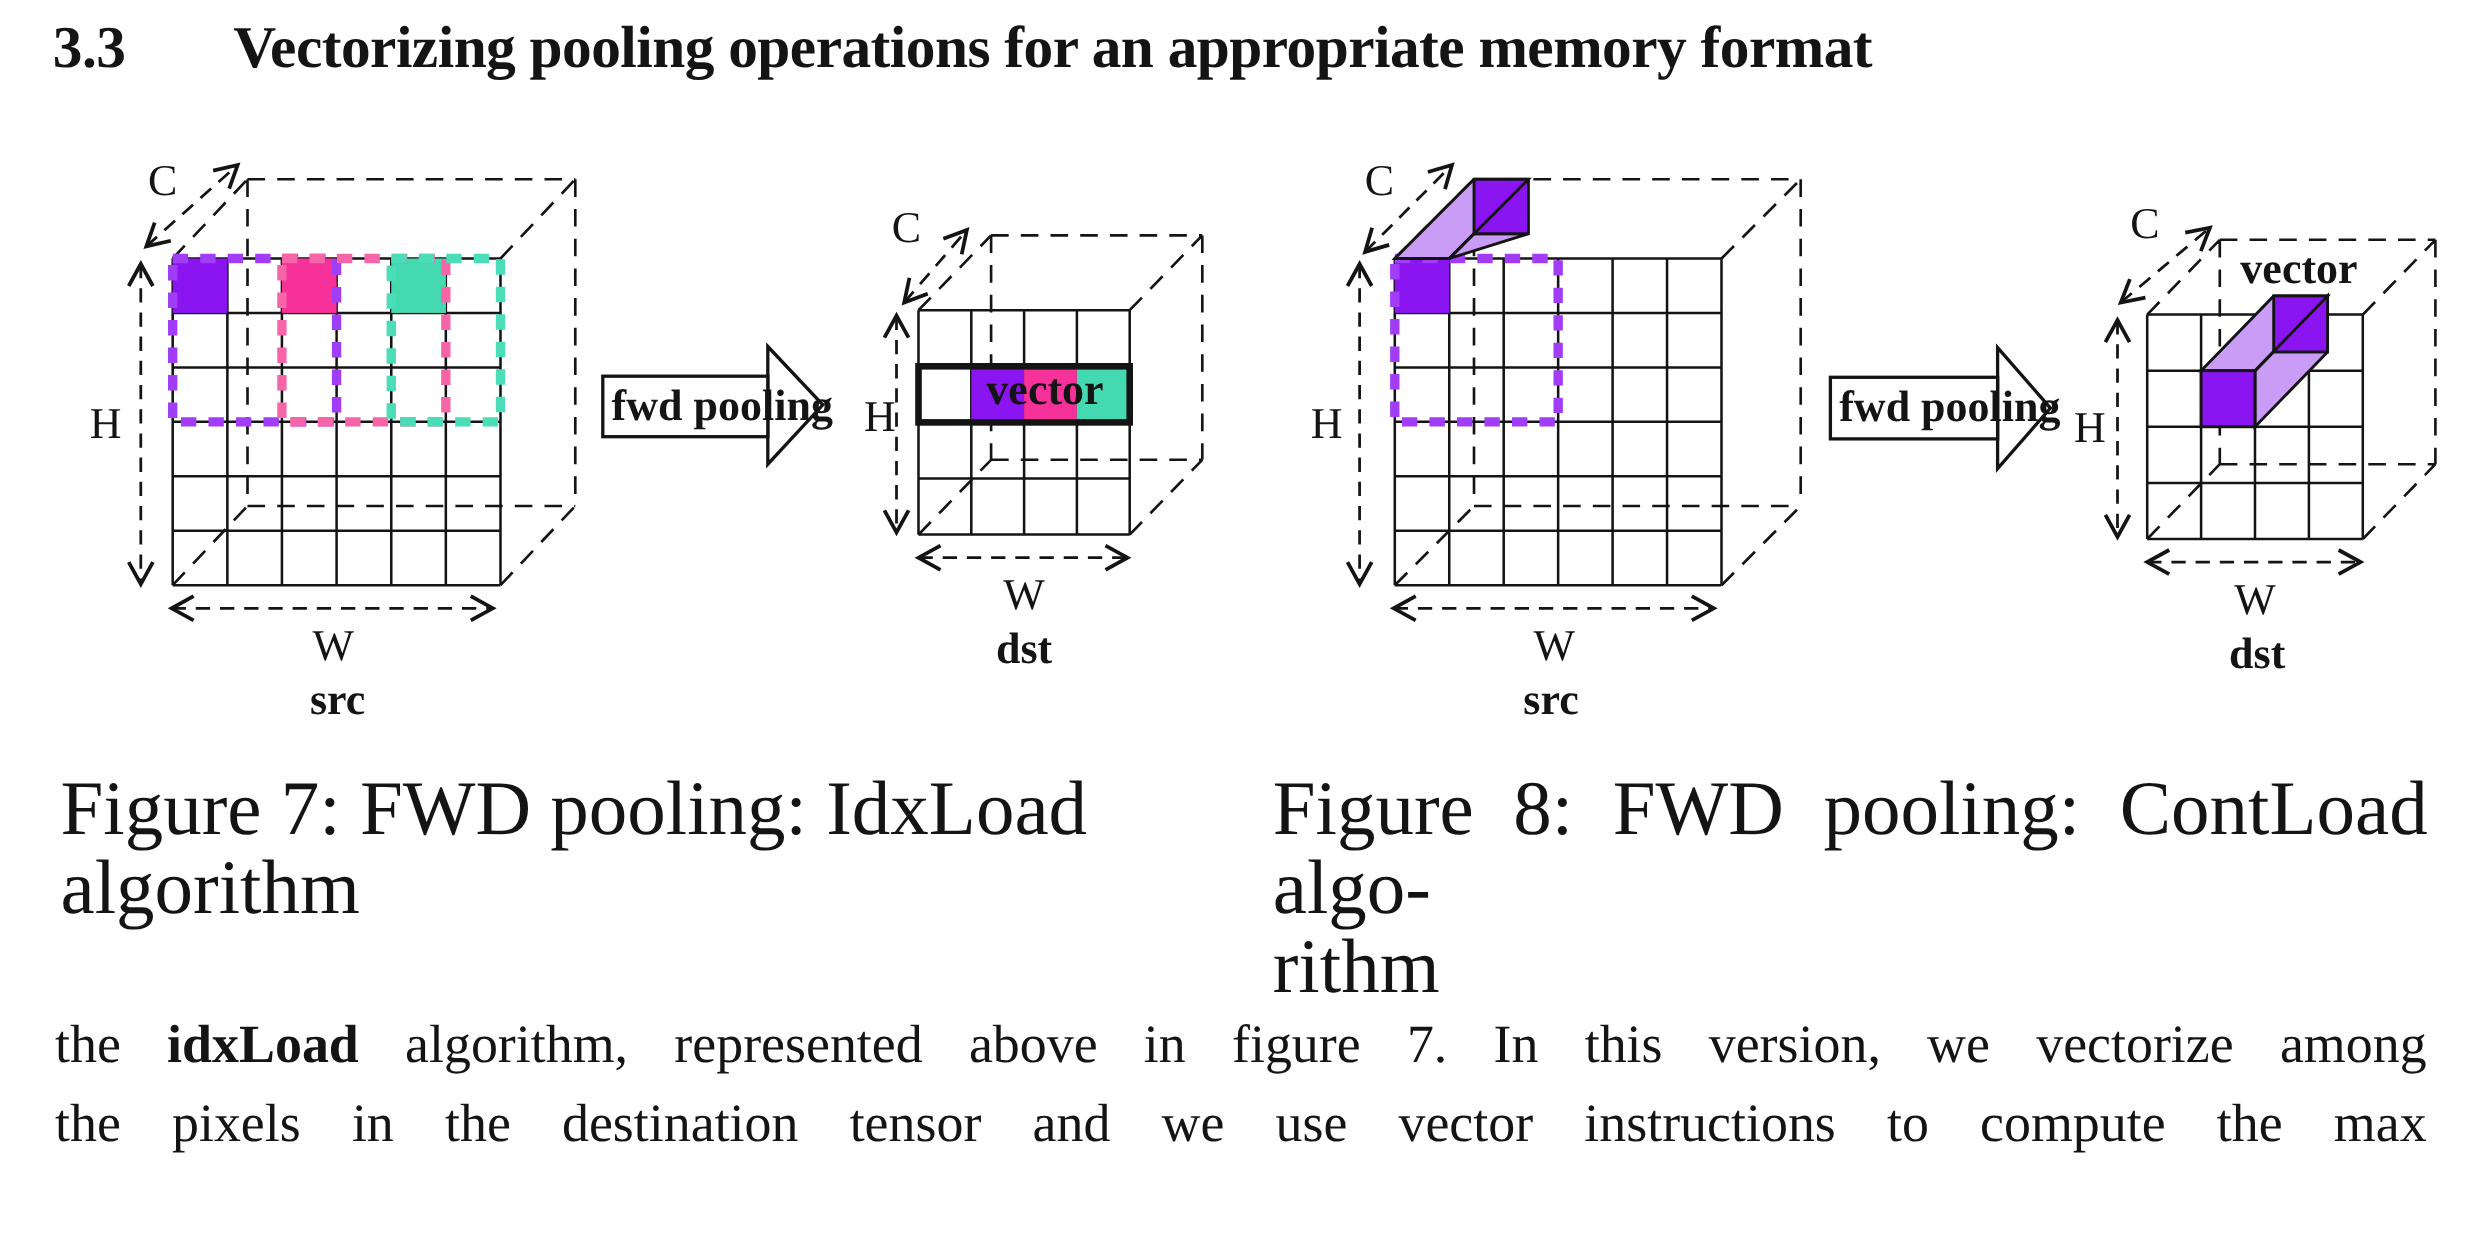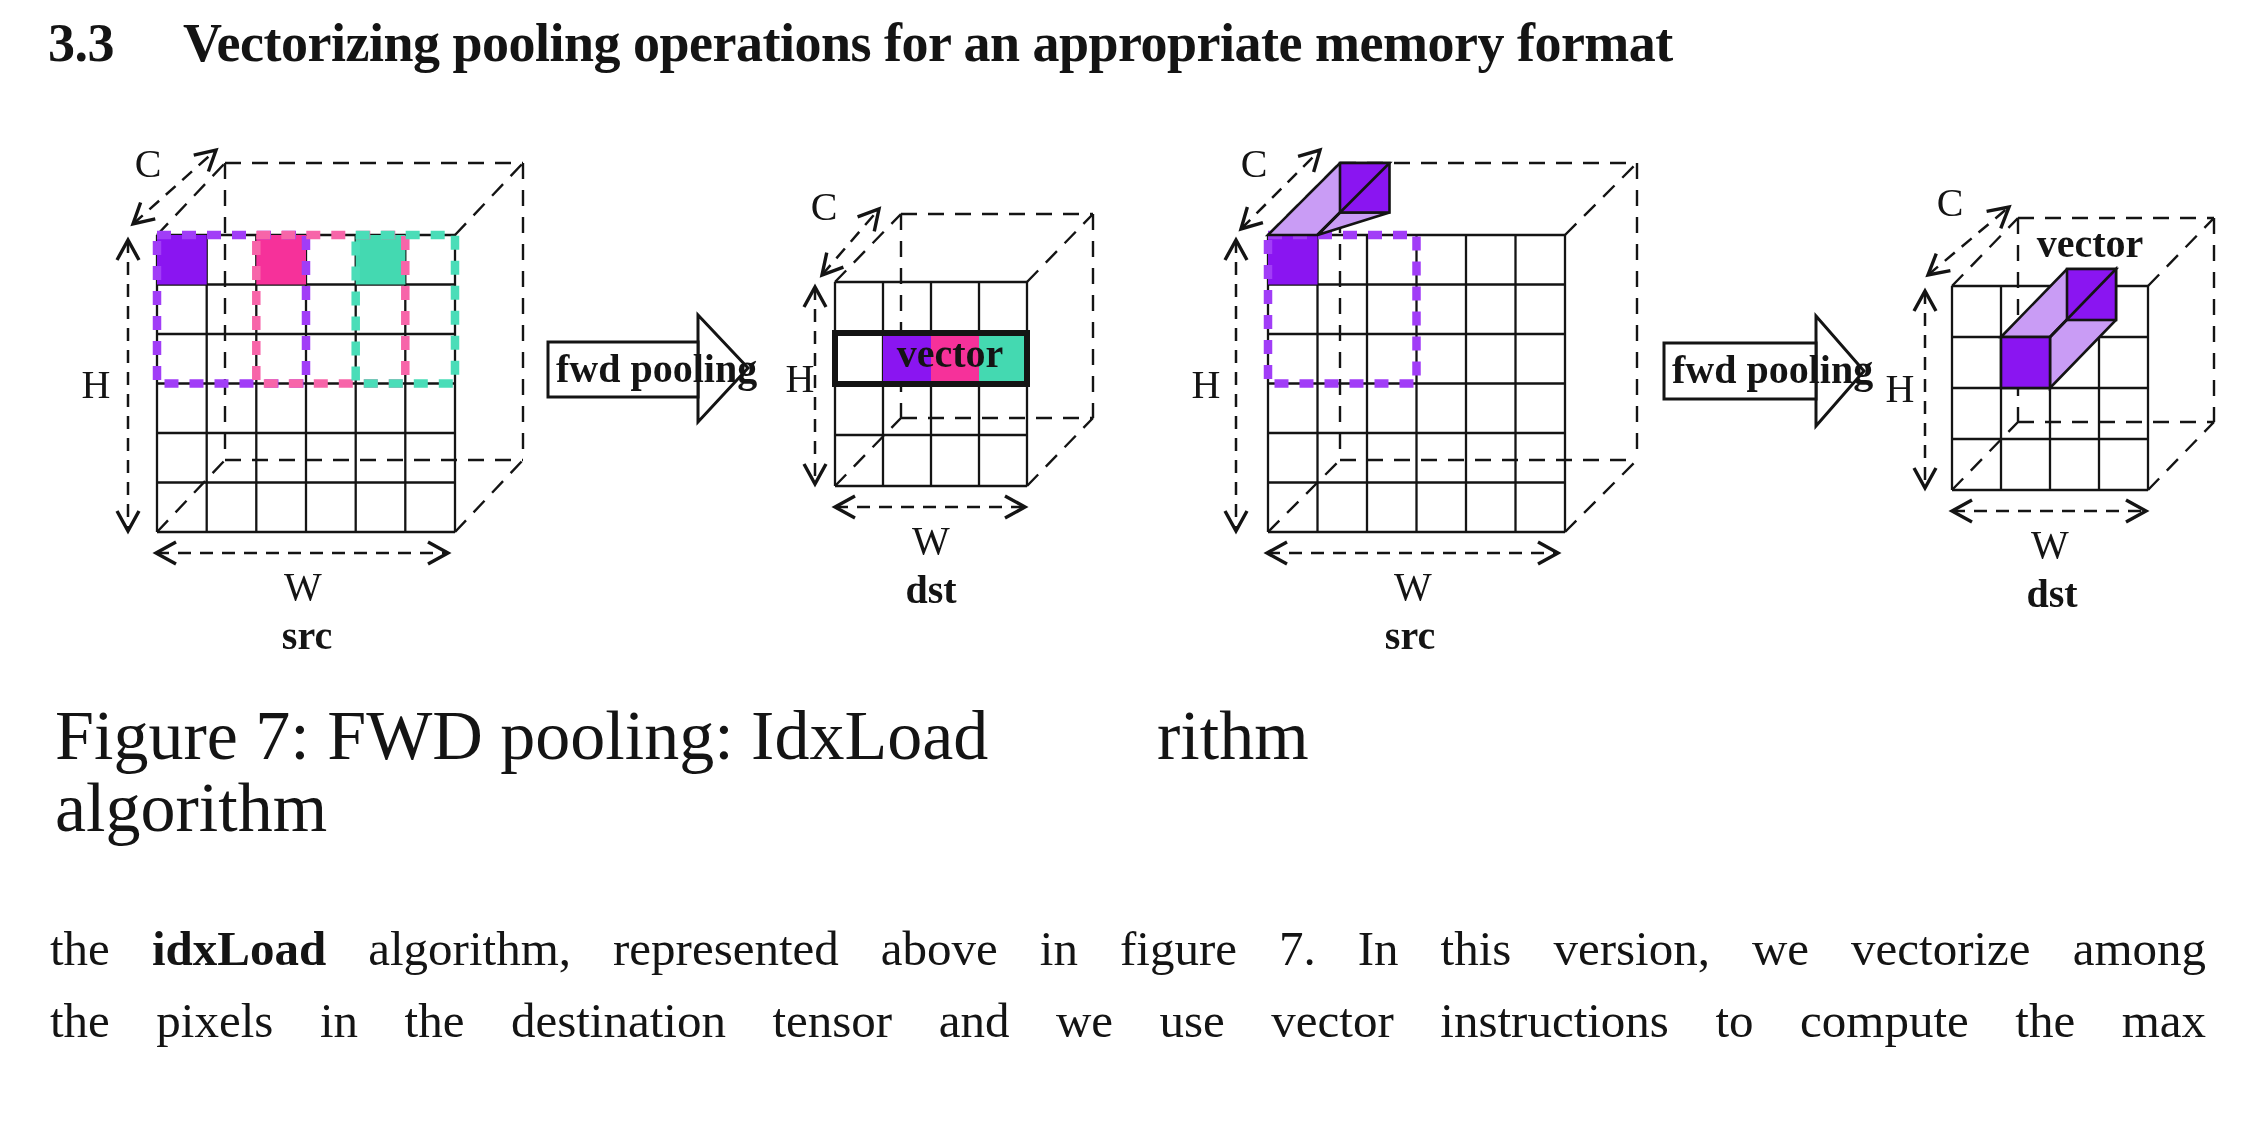--- a/index.html
+++ b/index.html
@@ -2,21 +2,21 @@
 <html><head>
 <meta charset="utf-8">
 <style>
   html,body{margin:0;padding:0}
   body{width:2252px;height:1123px;background:#ffffff;position:relative;overflow:hidden;
        font-family:"Liberation Serif",serif;color:#141414}
   .abs{position:absolute}
   
   #heading{left:48px;top:12px;white-space:nowrap;font-weight:bold;font-size:54px;letter-spacing:-0.5px}
   #heading .num{display:inline-block}
-  #heading .ttl{display:inline-block;margin-left:69px}
+  #heading .ttl{display:inline-block;margin-left:98px}
   
   #figsvg{left:0;top:0}
   text{fill:#141414;font-family:"Liberation Serif",serif}
   .axlbl{font-size:40px}
   .blbl{font-size:40px;font-weight:bold}
   .veclbl{font-size:40px;font-weight:bold}
   .grid{fill:none;stroke:#141414;stroke-width:2.3}
   .cube{fill:none;stroke:#141414;stroke-width:2.4;stroke-dasharray:16 11}
   .axis{fill:none;stroke:#141414;stroke-width:2.5;stroke-dasharray:13 9}
   .win{fill:none;stroke-width:8.5;stroke-dasharray:14 11}
@@ -131,19 +131,20 @@
     <text class="axlbl" x="1900" y="402" text-anchor="middle">H</text>
     <text class="axlbl" x="2050" y="558" text-anchor="middle">W</text>
     <text class="blbl" x="2052" y="607" text-anchor="middle">dst</text>
   </g>
 </svg>
 
 <div class="abs caption" id="cap7">
   <div>Figure 7: FWD pooling: IdxLoad algorithm</div>
 </div>
 <div class="abs caption" id="cap8">
+  <div class="jline">Figure 8: FWD pooling: ContLoad algo-</div>
   <div>rithm</div>
 </div>
 
 <div class="abs" id="para">
   <div class="pline"><span>the </span><b>idxLoad</b><span> algorithm, represented above in figure 7. In this version, we vectorize among</span></div>
   <div class="pline">the pixels in the destination tensor and we use vector instructions to compute the max</div>
 </div>
 
 </body></html>

